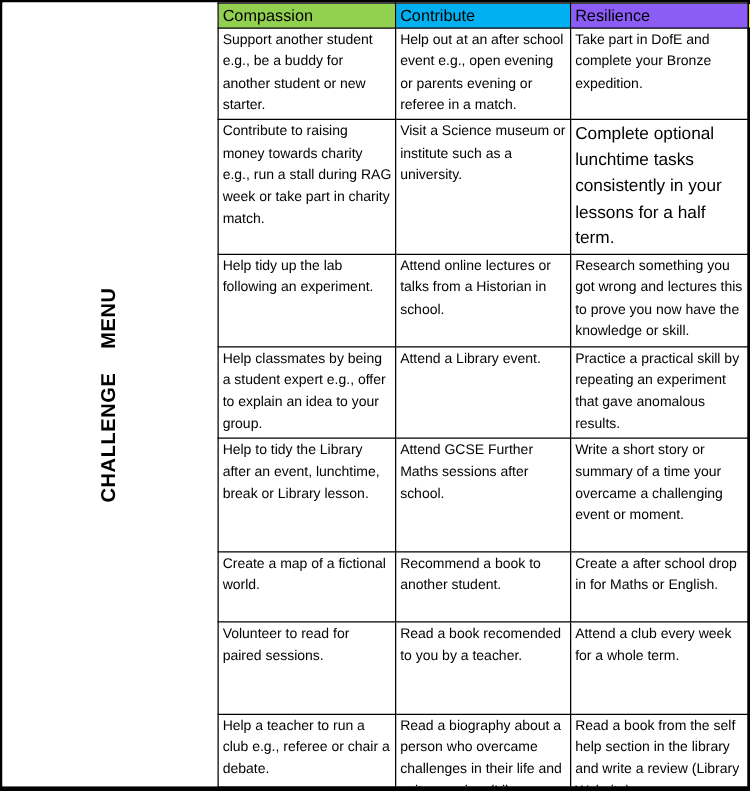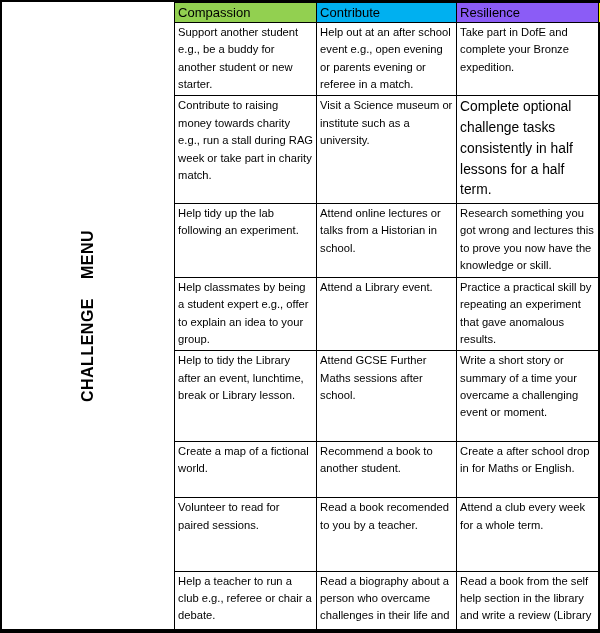--- a/index.html
+++ b/index.html
@@ -92,21 +92,21 @@
     <tbody>
       <tr>
         <td>Support another student e.g., be a buddy for another student or new starter.</td>
         <td>Help out at an after school event e.g., open evening or parents evening or referee in a match.</td>
         <td>Take part in DofE and complete your Bronze expedition.</td>
         <td>Complete x1 club loyalty card e.g., attend one club or a range of clubs 5 times.</td>
       </tr>
       <tr>
         <td>Contribute to raising money towards charity e.g., run a stall during RAG week or take part in charity match.</td>
         <td>Visit a Science museum or institute such as a university.</td>
-        <td>Complete optional challenge tasks consistently in half lessons for a half term.</td>
+        <td>Complete optional lunchtime tasks consistently in your lessons for a half term.</td>
         <td>Bring a Science fact to subject specialist and challenge to see if they know it.</td>
       </tr>
       <tr>
         <td>Help tidy up the lab following an experiment.</td>
         <td>Attend online lectures or talks from a Historian in school.</td>
         <td>Research something you got wrong and lectures this to prove you now have the knowledge or skill.</td>
         <td>Write a review for the displays boards about a History book, film or documentary you watched.</td>
       </tr>
       <tr>
         <td>Help classmates by being a student expert e.g., offer to explain an idea to your group.</td>

